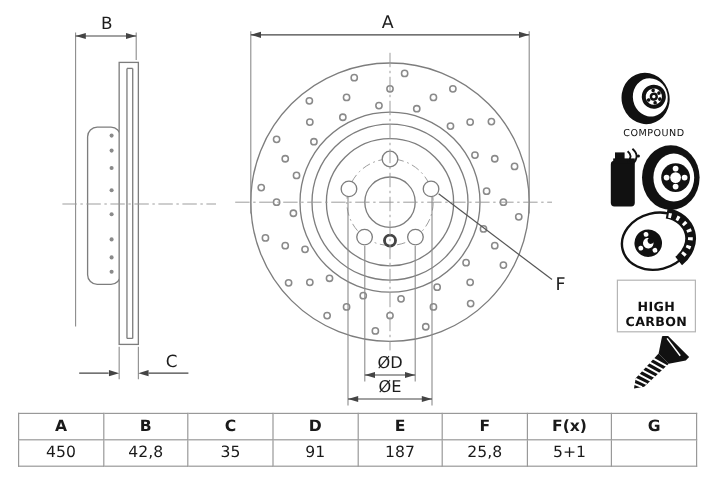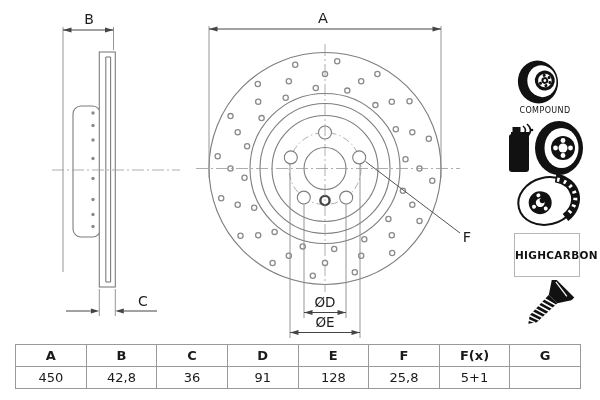--- a/index.html
+++ b/index.html
@@ -13,21 +13,21 @@
   .dim{stroke:#444;stroke-width:1;fill:none;}
   .dimhead{fill:#444;stroke:none;}
   .cline{stroke:#999;stroke-width:0.8;fill:none;stroke-dasharray:12 3 2 3;}
   .dimples circle{fill:#fff;stroke:#8a8a8a;stroke-width:1.3;}
   .hatdots circle{fill:#8a8a8a;stroke:none;}
   .icon{position:absolute;}
   .icon svg{position:static;display:block;}
   .compound-label{position:absolute;left:505px;top:106px;width:80px;text-align:center;
      font-size:8px;font-weight:normal;color:#111;letter-spacing:0.4px;}
   .hc-box{position:absolute;left:514px;top:233px;width:64px;height:42px;border:1px solid #b5b5b5;
-     display:flex;align-items:center;justify-content:space-between;
+     display:flex;flex-direction:column;align-items:center;justify-content:flex-end;
      font-size:10.5px;font-weight:bold;color:#111;line-height:13px;letter-spacing:0.3px;}
   table.dims{position:absolute;left:15px;top:344px;width:566px;border-collapse:collapse;table-layout:fixed;}
   table.dims th,table.dims td{border:1px solid #999;height:21px;text-align:center;
      font-size:13px;color:#1a1a1a;padding:0;}
   table.dims th{font-weight:bold;}
 </style>
 </head>
 <body>
 
 <div class="canvas">
@@ -258,23 +258,23 @@
       <th>C</th>
       <th>D</th>
       <th>E</th>
       <th>F</th>
       <th>F(x)</th>
       <th>G</th>
     </tr>
     <tr>
       <td>450</td>
       <td>42,8</td>
-      <td>36</td>
+      <td>35</td>
       <td>91</td>
-      <td>128</td>
+      <td>187</td>
       <td>25,8</td>
       <td>5+1</td>
       <td></td>
     </tr>
   </tbody>
     </table>
 
 </div>
 
 </body></html>

